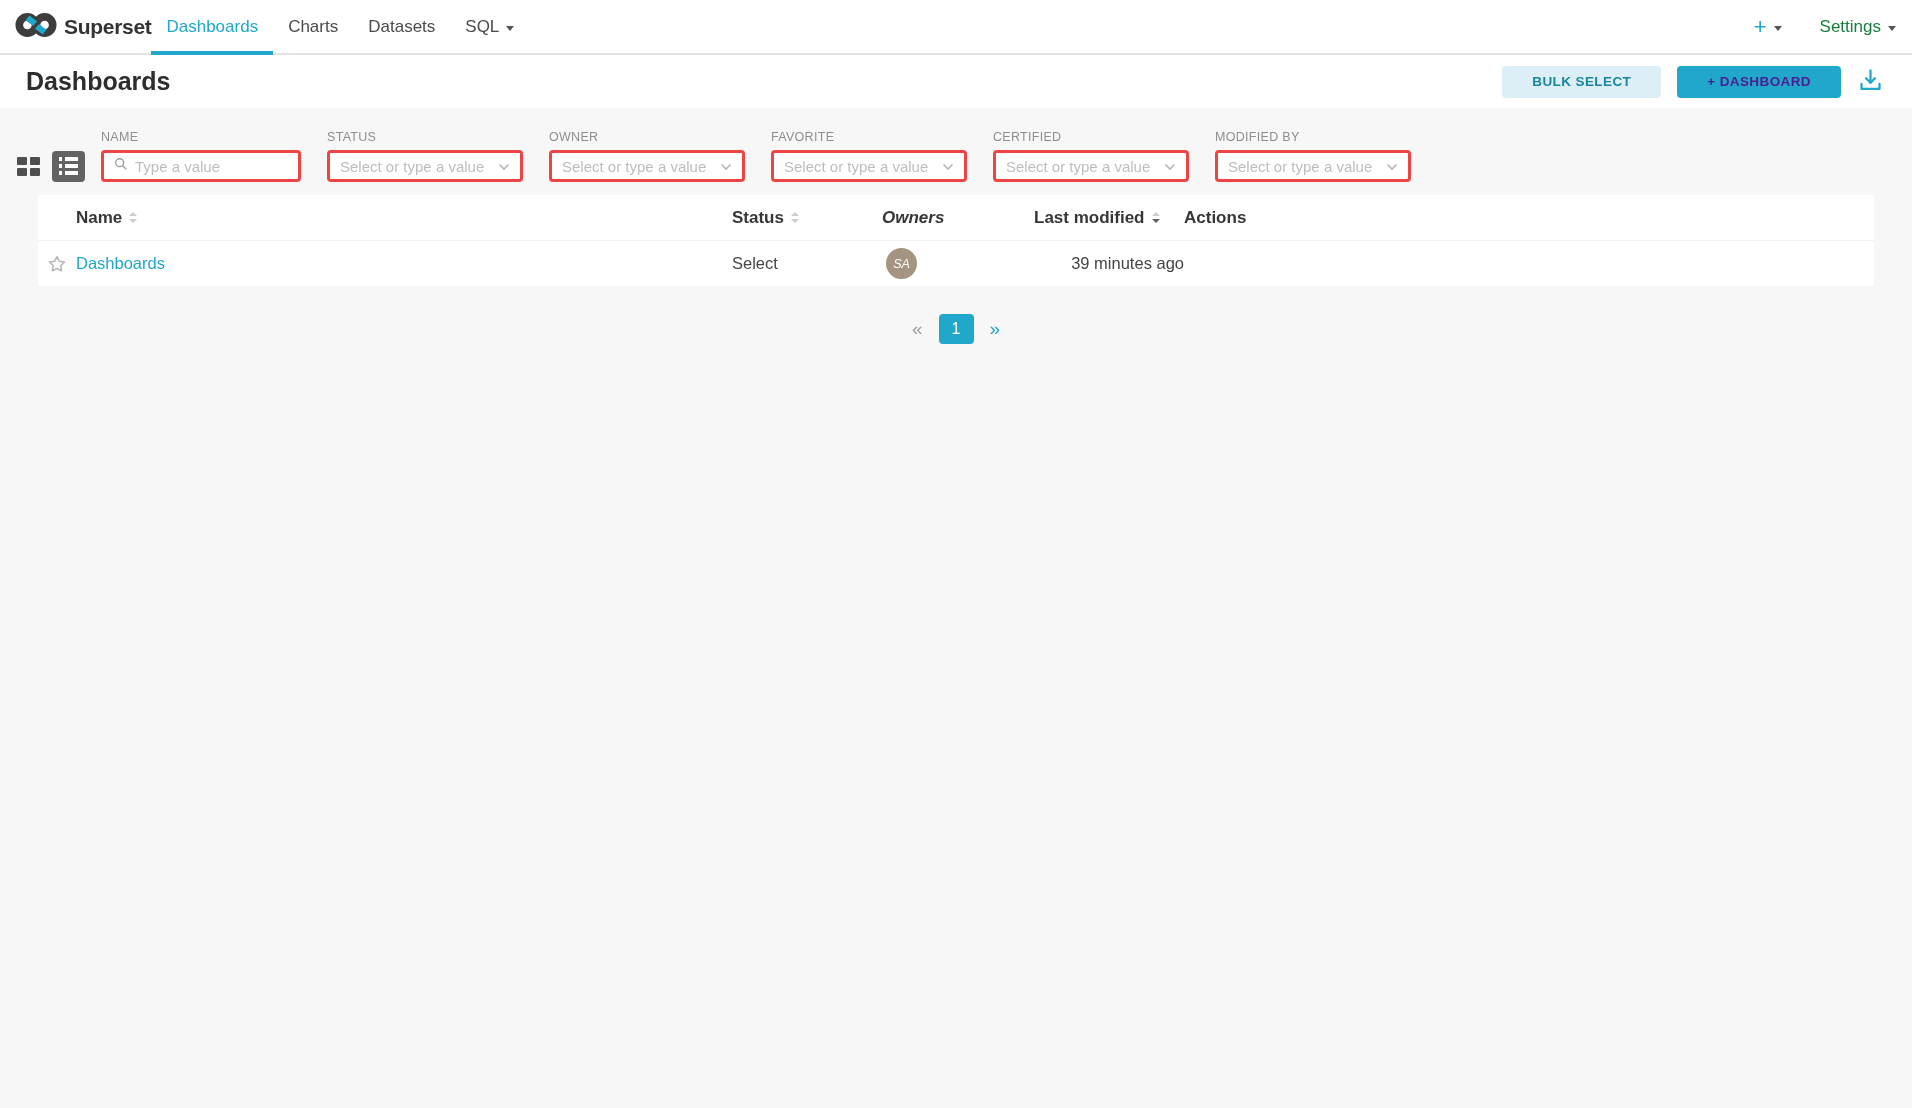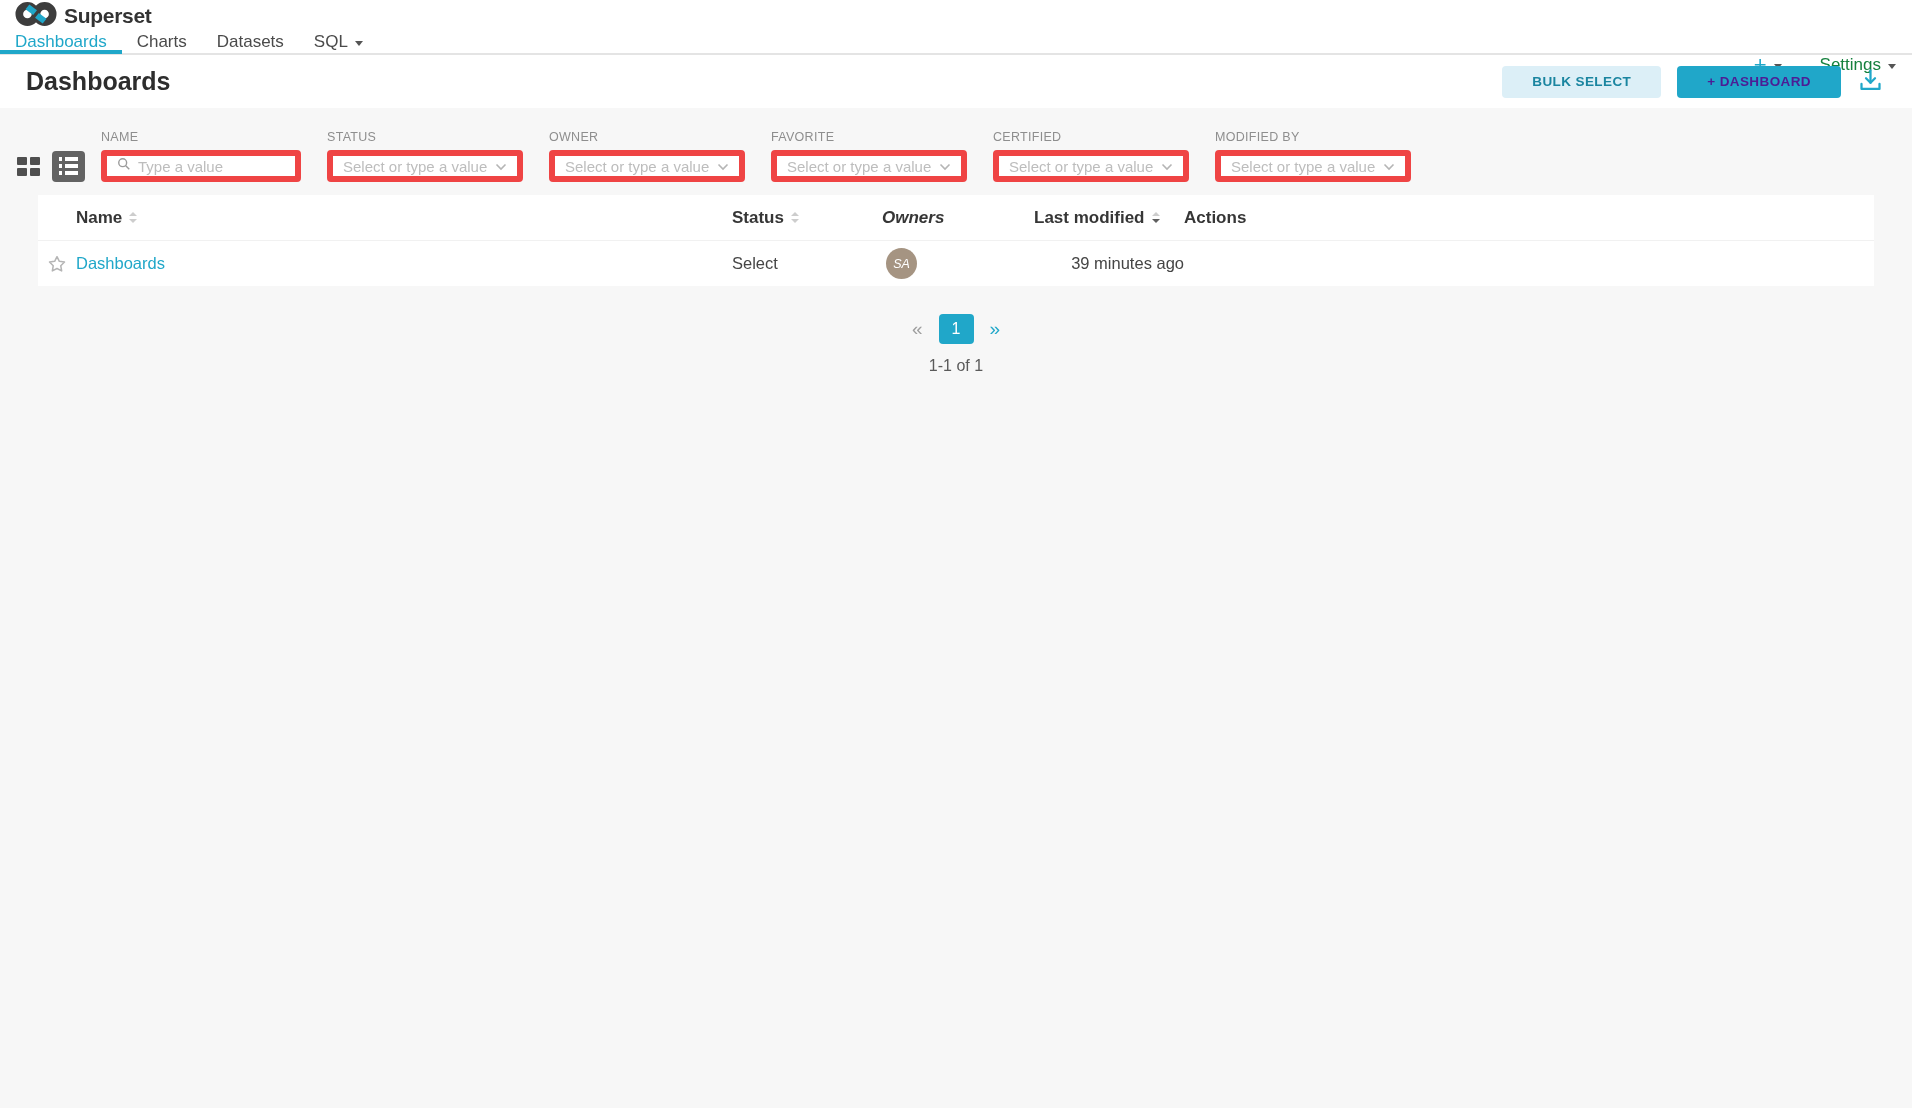--- a/index.html
+++ b/index.html
@@ -1,21 +1,21 @@
 <!DOCTYPE html>
 <html><head>
 <meta charset="utf-8">
 <style>
   * { margin:0; padding:0; box-sizing:border-box; }
   html,body { width:1912px; height:1108px; }
   body { font-family:"Liberation Sans", sans-serif; background:#F7F7F7; color:#454545; }
   .app { width:1912px; height:1108px; overflow:hidden; background:#F7F7F7; }
 
   
-  .navbar { height:55px; background:#fff; border-bottom:2px solid #E4E4E4; display:flex; align-items:stretch;flex-direction:column; }
+  .navbar { height:55px; background:#fff; border-bottom:2px solid #E4E4E4; display:flex; align-items:stretch; }
   .brand { display:flex; align-items:center; gap:7px; padding-left:15px; }
   .brand-name { font-size:21px; font-weight:bold; color:#333; letter-spacing:-0.3px; }
   .nav-items { display:flex; align-items:stretch; margin-left:0; }
   .nav-item { position:relative; display:flex; align-items:center; padding:0 15px; font-size:17px; color:#4A4A4A; cursor:pointer; }
   .nav-item.active { color:#20A7C9; }
   .nav-item.active::after { content:""; position:absolute; left:0; right:0; bottom:-2px; height:4px; background:#20A7C9; }
   .nav-right { margin-left:auto; display:flex; align-items:center; gap:38px; padding-right:16px; }
   .nav-plus { display:flex; align-items:center; font-size:22px; color:#20A7C9; cursor:pointer; }
   .nav-settings { display:flex; align-items:center; font-size:17px; color:#15803d; cursor:pointer; }
   .caret { width:0; height:0; border-left:4.5px solid transparent; border-right:4.5px solid transparent; border-top:5px solid #555; display:inline-block; margin-left:7px; margin-top:3px; }
@@ -35,21 +35,21 @@
   .toggle { cursor:pointer; display:flex; align-items:center; justify-content:center; }
   .toggle-list { width:33px; height:31px; background:#636363; border-radius:4px; }
   .grid-icon { display:grid; grid-template-columns:10px 10px; grid-template-rows:8px 8px; gap:3px; }
   .grid-icon span { background:#4F4F4F; border-radius:1px; }
   .list-glyph { display:flex; flex-direction:column; gap:3.5px; }
   .list-glyph .li-row { display:flex; align-items:center; gap:3px; }
   .list-glyph .li-dot { width:3.5px; height:3.5px; background:#fff; }
   .list-glyph .li-bar { width:13px; height:3.5px; background:#fff; }
   .filter { display:flex; flex-direction:column; margin-right:26px; }
   .filter-label { font-size:12.5px; color:#8E8E8E; letter-spacing:0.3px; margin-bottom:6px; }
-  .filter-box { width:196px; height:32px; background:#fff; border:6px solid #ef4444; border-radius:4px; display:flex; align-items:center; padding:0 10px; }
+  .filter-box { width:196px; height:32px; background:#fff; border:3px solid #ef4444; border-radius:4px; display:flex; align-items:center; padding:0 10px; }
   .filter-box.search { width:200px; }
   .filter-box input { border:none; outline:none; width:100%; font-family:"Liberation Sans",sans-serif; font-size:15px; color:#555; margin-left:7px; }
   .filter-box input::placeholder { color:#BDBDBD; }
   .select-placeholder { flex:1; font-size:15px; color:#BDBDBD; white-space:nowrap; overflow:hidden; }
 
   
   .table-card { background:#fff; margin:13px 38px 0 38px; }
   .trow { display:flex; align-items:center; }
   .thead { height:46px; border-bottom:1px solid #F1F1F1; }
   .tbody-row { height:45px; }
@@ -289,15 +289,14 @@
       <div class="c-modified cell">39 minutes ago</div>
       <div class="c-actions cell"></div>
     </div>
   </div>
 
   <div class="pagination">
     <button class="pg-arrow pg-prev">«</button>
     <button class="pg-num">1</button>
     <button class="pg-arrow pg-next">»</button>
   </div>
-  <div class="pg-summary">1-1 of 1</div>
 
 </div>
 
 </body></html>

